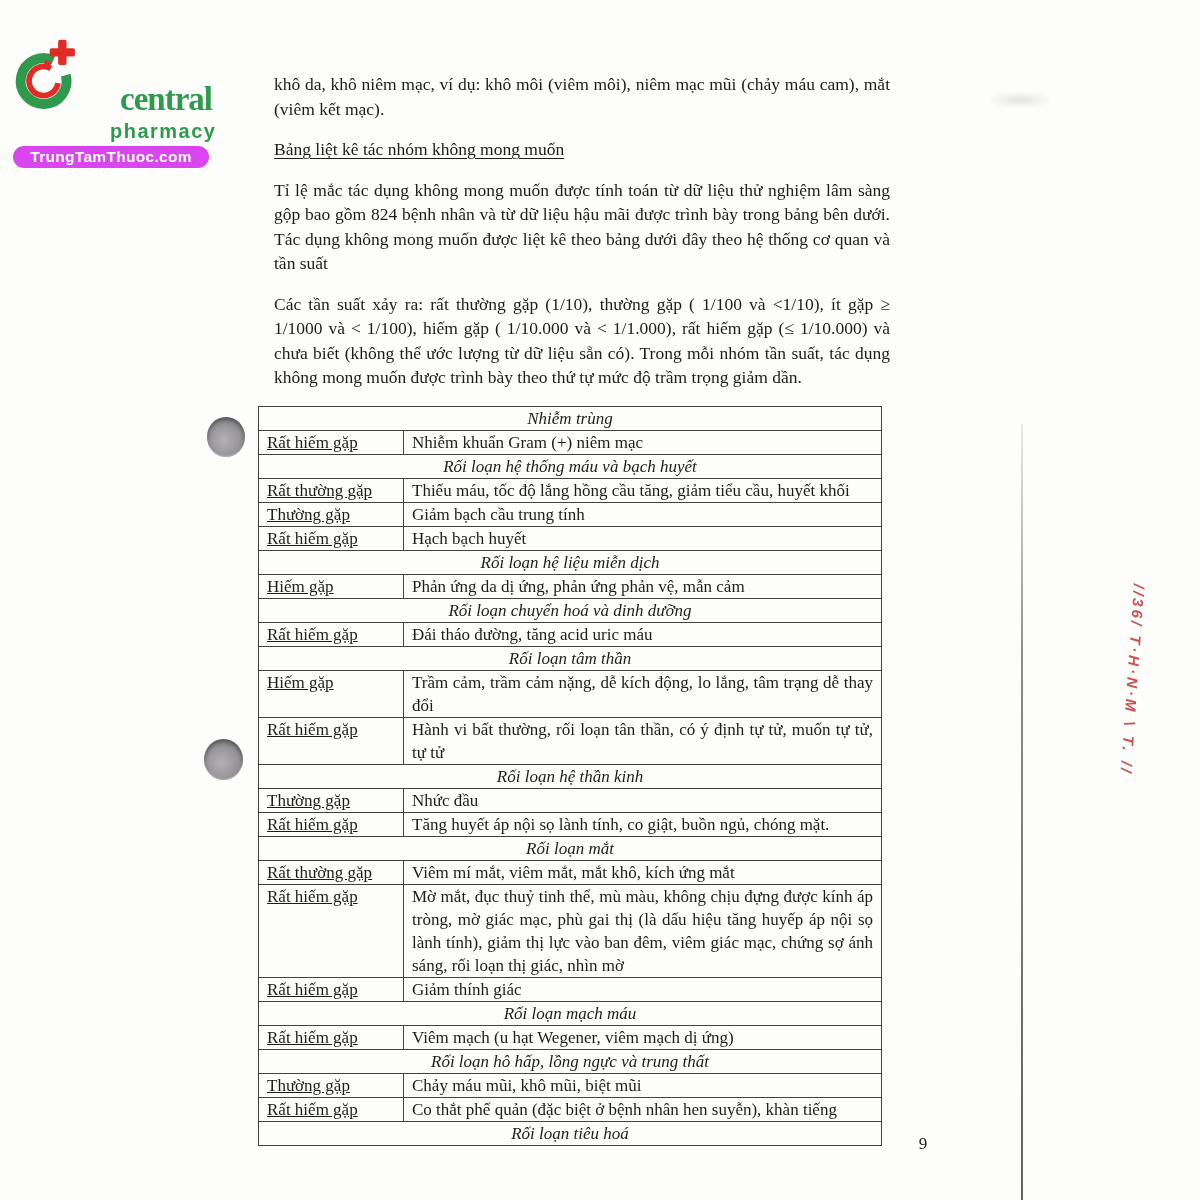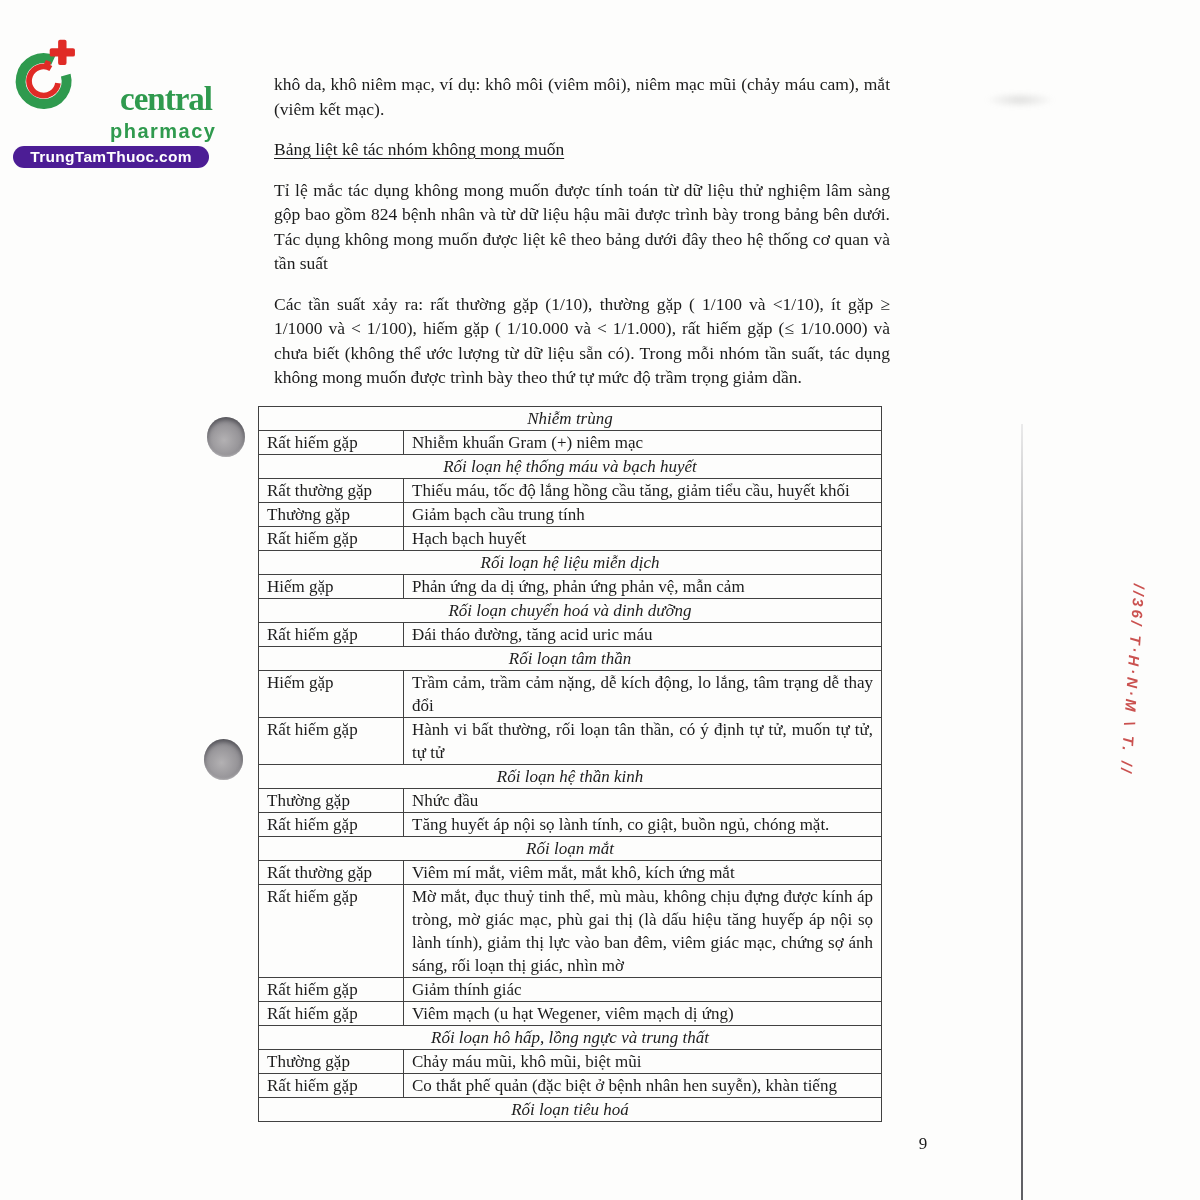--- a/index.html
+++ b/index.html
@@ -17,21 +17,21 @@
     font-family:Liberation Serif, serif;font-weight:bold;
     font-size:33px;letter-spacing:-1px;color:#2f9a4e;line-height:34px;margin-left:19px;
   }
   .logo-sub{
     position:absolute;left:97px;top:84px;
     font-family:"Liberation Sans", sans-serif;font-weight:bold;
     font-size:20px;letter-spacing:1.5px;color:#2f9a4e;
   }
   .logo-badge{
     position:absolute;left:0px;top:110px;width:196px;height:22px;
-    background:#4c1d95;border-radius:12px;
+    background:#d946ef;border-radius:12px;
     display:flex;align-items:center;justify-content:center;
     font-family:"Liberation Sans", sans-serif;font-weight:bold;
     font-size:15.5px;color:#ffffff;letter-spacing:.3px;
   }
   
   .content{
     position:absolute;left:258px;top:56px;width:648px;
     font-size:17.5px;line-height:24.5px;text-align:justify;
   }
   .content p{margin:16px;}
@@ -45,21 +45,21 @@
     width:624px;margin-top:7px;
     font-size:17px;
   }
   table.adr td{
     border:1.5px solid #414141;
     padding:0 8px;line-height:23px;vertical-align:top;
   }
   td.section-cell{
     font-weight:normal;font-style:italic;text-align:center;
   }
-  td.freq-cell{width:128px;text-align:left;}
+  td.freq-cell{width:128px;text-align:left;text-decoration:underline;}
   td.effects-cell{text-align:justify;}
   
   .page-number{
     position:absolute;left:908px;top:1134px;width:30px;
     font-size:17px;text-align:center;
   }
   .hole{
     position:absolute;border-radius:50%;
     background:radial-gradient(circle at 45% 58%, #b3b1b3 0%, #949296 55%, #7d7b80 100%);
     box-shadow:inset 0 3px 4px rgba(40,40,48,.55), inset 0 -1px 2px rgba(255,255,255,.35);
@@ -175,20 +175,23 @@
         </tr>
         <tr>
           <td class="freq-cell">Rất hiếm gặp</td>
           <td class="effects-cell">Mờ mắt, đục thuỷ tinh thể, mù màu, không chịu đựng được kính áp tròng, mờ giác mạc, phù gai thị (là dấu hiệu tăng huyếp áp nội sọ lành tính), giảm thị lực vào ban đêm, viêm giác mạc, chứng sợ ánh sáng, rối loạn thị giác, nhìn mờ</td>
         </tr>
         <tr>
           <td class="freq-cell">Rất hiếm gặp</td>
           <td class="effects-cell">Giảm thính giác</td>
         </tr>
         <tr>
+          <td colspan="2" class="section-cell">Rối loạn mạch máu</td>
+        </tr>
+        <tr>
           <td class="freq-cell">Rất hiếm gặp</td>
           <td class="effects-cell">Viêm mạch (u hạt Wegener, viêm mạch dị ứng)</td>
         </tr>
         <tr>
           <td colspan="2" class="section-cell">Rối loạn hô hấp, lồng ngực và trung thất</td>
         </tr>
         <tr>
           <td class="freq-cell">Thường gặp</td>
           <td class="effects-cell">Chảy máu mũi, khô mũi, biệt mũi</td>
         </tr>

